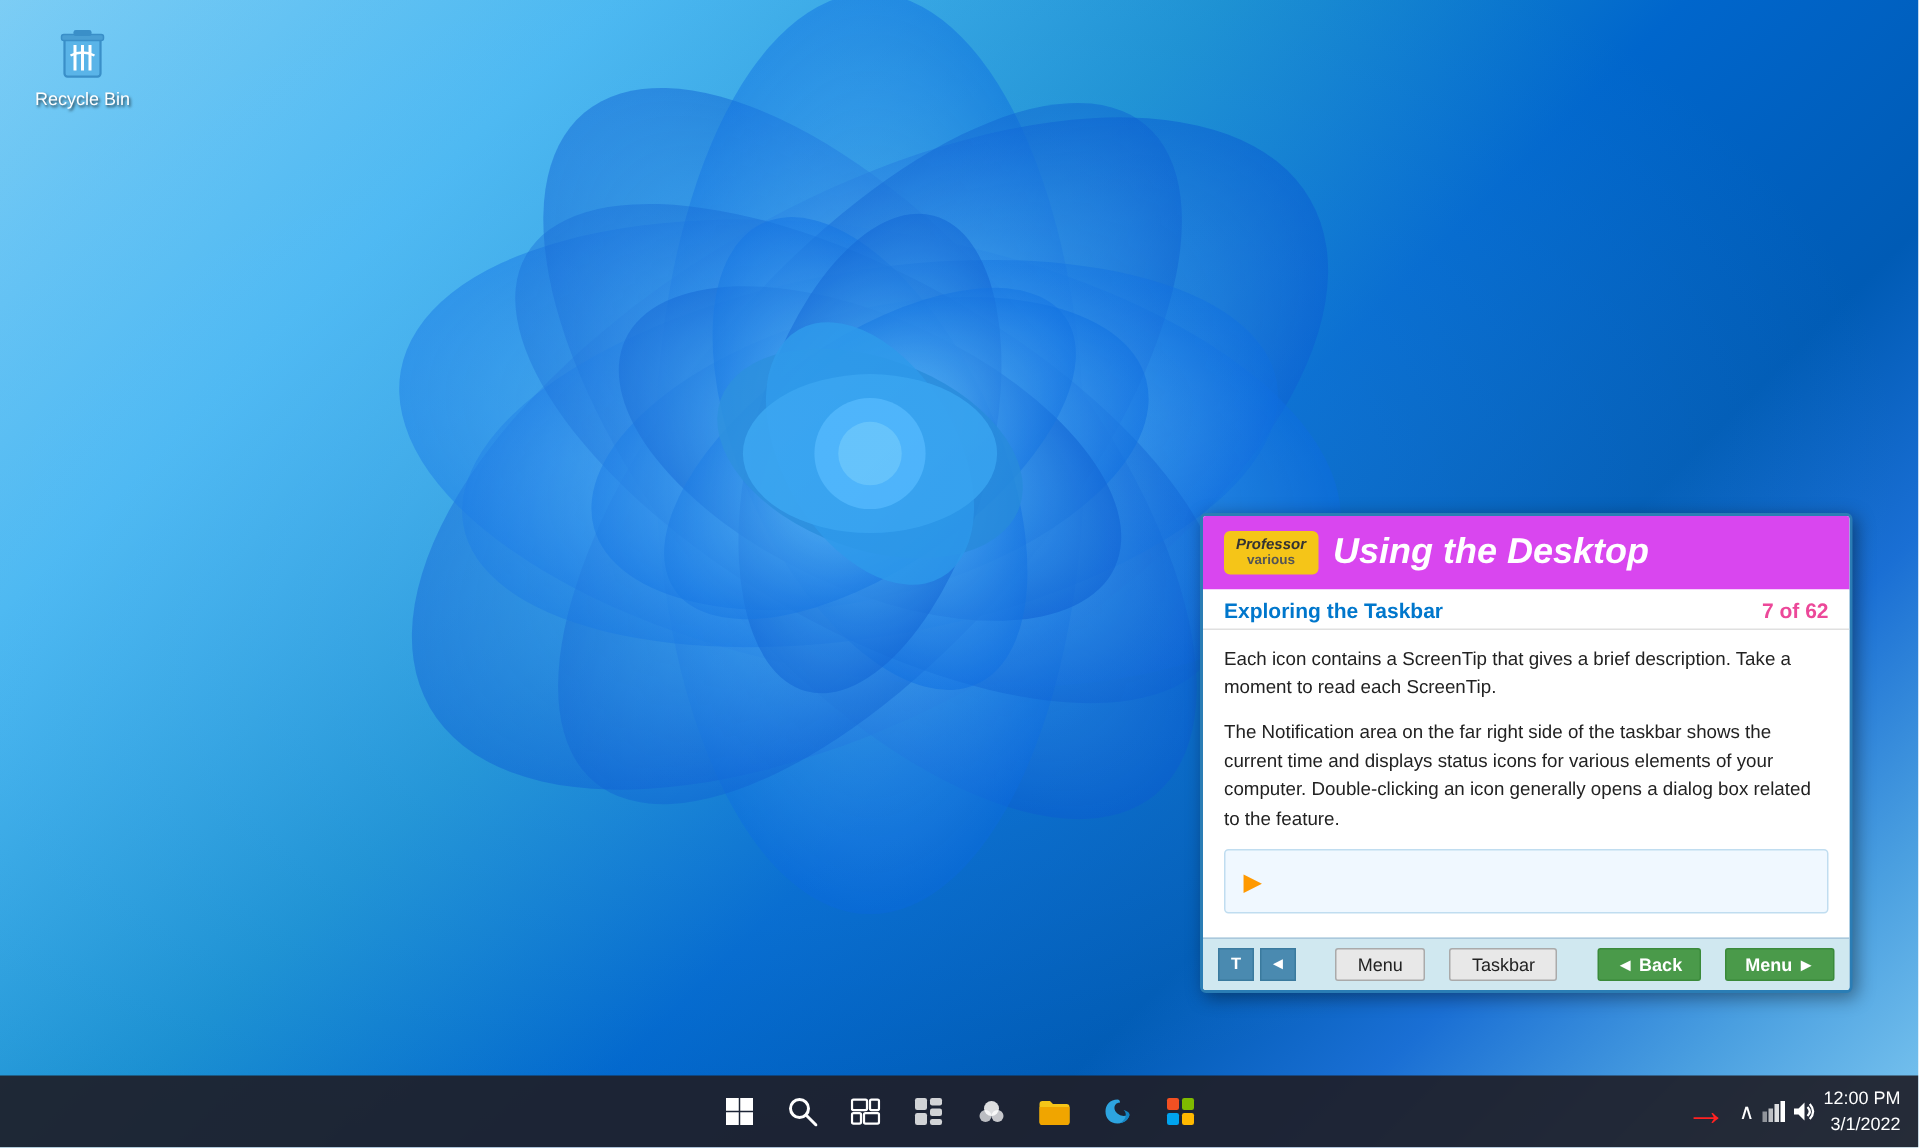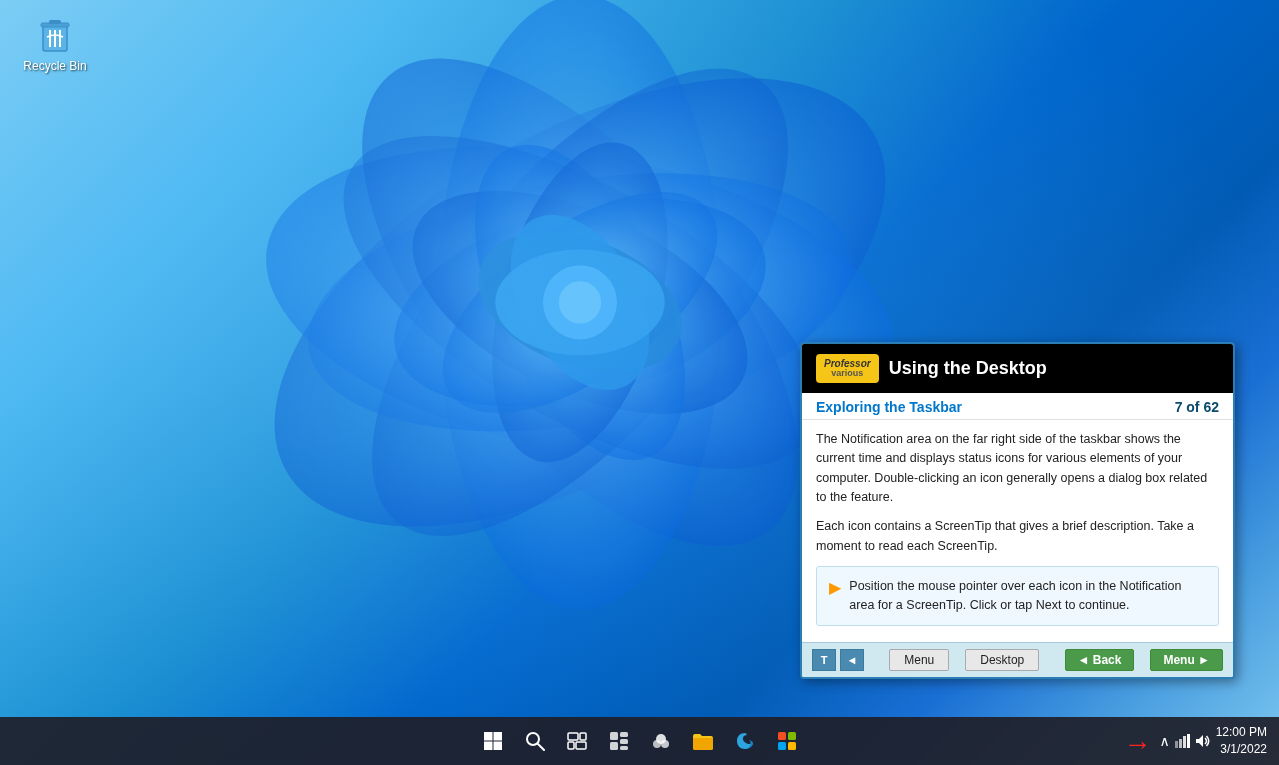--- a/index.html
+++ b/index.html
@@ -54,21 +54,21 @@
       left: 800px;
       width: 435px;
       background: white;
       border: 2px solid #2a7db5;
       border-radius: 4px;
       box-shadow: 3px 3px 12px rgba(0,0,0,0.4);
       overflow: hidden;
     }
 
     .panel-header {
-      background: #000000;
+      background: #d946ef;
       padding: 10px 14px;
       display: flex;
       align-items: center;
       gap: 10px;
     }
 
     .professor-logo {
       background: #f5c518;
       border-radius: 4px;
       padding: 4px 8px;
@@ -88,42 +88,43 @@
       color: #333;
     }
 
     .professor-logo .teaches-text {
       font-size: 9px;
       color: #555;
     }
 
     .panel-title {
       color: white;
-      font-size: 18px;
-      font-weight: bold;
+      font-size: 24px;
+      font-weight: bold;
+      font-style: italic;
     }
 
     .panel-subtitle-row {
       background: white;
       padding: 6px 14px 4px;
       display: flex;
       justify-content: space-between;
       align-items: center;
       border-bottom: 1px solid #e0e0e0;
       gap: 16px;
     }
 
     .panel-subtitle {
       color: #0077cc;
       font-size: 14px;
       font-weight: bold;
     }
 
     .panel-counter {
-      color: #0c4a6e;
+      color: #ec4899;
       font-size: 14px;
       font-weight: bold;
       text-align: center;
     }
 
     .panel-body {
       padding: 10px 14px 8px;
       background: white;
     }
 
@@ -380,37 +381,36 @@
       </div>
       <span class="panel-title">Using the Desktop</span>
     </div>
 
     <div class="panel-subtitle-row">
       <span class="panel-subtitle">Exploring the Taskbar</span>
       <span class="panel-counter">7 of 62</span>
     </div>
 
     <div class="panel-body">
+      <p>Each icon contains a ScreenTip that gives a brief description. Take a moment to read each ScreenTip.</p>
       <p>The Notification area on the far right side of the taskbar shows the current time and displays status icons for various elements of your computer. Double-clicking an icon generally opens a dialog box related to the feature.</p>
-      <p>Each icon contains a ScreenTip that gives a brief description. Take a moment to read each ScreenTip.</p>
 
       <div class="instruction-box">
         <span class="instruction-arrow">▶</span>
-        <span class="instruction-text">Position the mouse pointer over each icon in the Notification area for a ScreenTip. Click or tap Next to continue.</span>
       </div>
     </div>
 
     <div class="panel-toolbar">
       <div class="toolbar-left">
         <button class="toolbar-t-btn">T</button>
         <button class="toolbar-t-btn">◄</button>
       </div>
       <div class="toolbar-center">
         <button class="toolbar-btn">Menu</button>
-        <button class="toolbar-btn">Desktop</button>
+        <button class="toolbar-btn">Taskbar</button>
       </div>
       <div class="toolbar-right">
         <button class="nav-btn">◄ Back</button>
         <button class="nav-btn">Menu ►</button>
       </div>
     </div>
   </div>
 
   <div class="taskbar">
     <div class="taskbar-left"></div>

